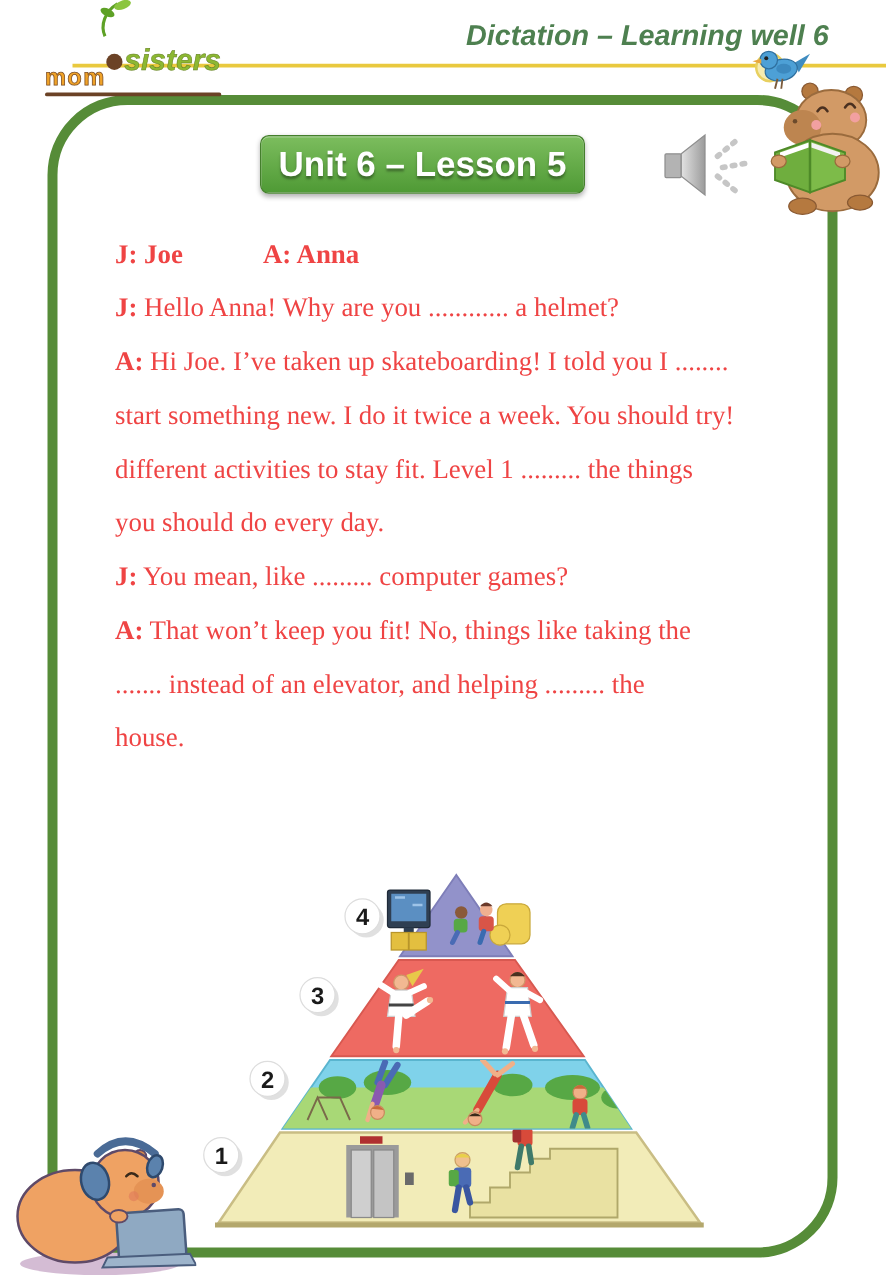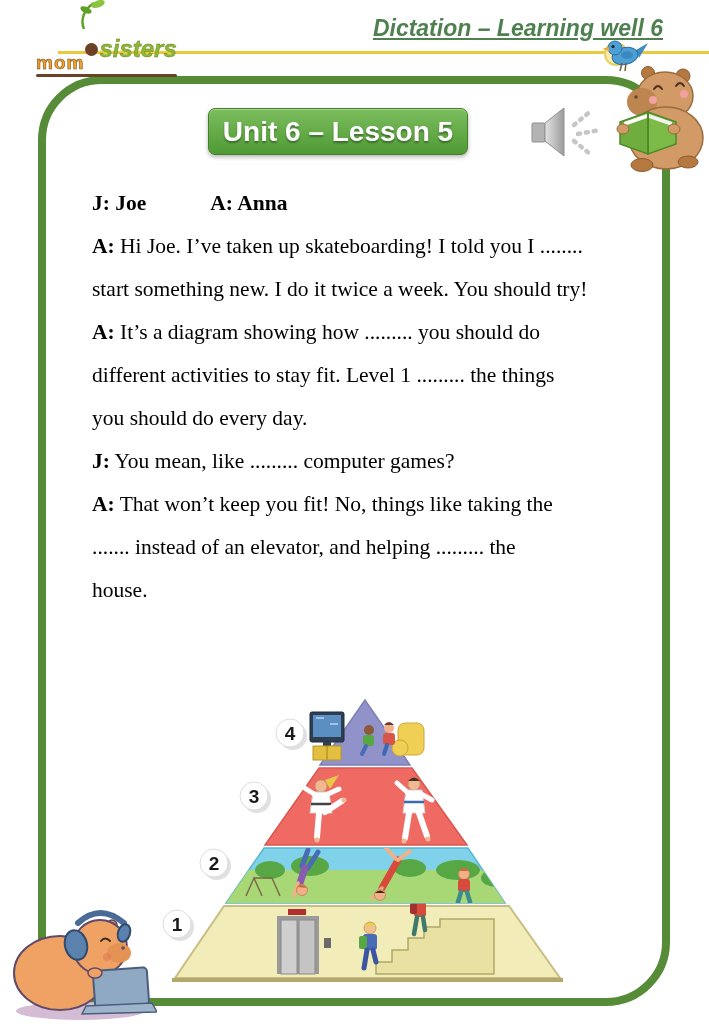--- a/index.html
+++ b/index.html
@@ -9,34 +9,34 @@
   }
   
   .yellow-line{position:absolute;left:58px;top:51px;right:0;height:3px;background:#e9c93e;z-index:1;}
   .logo{position:absolute;left:36px;top:25px;z-index:4;line-height:1;}
   .logo-row{display:flex;align-items:center;}
   .logo-mom{color:#f0a328;font-weight:800;font-size:19px;letter-spacing:1px;margin-top:28px;-webkit-text-stroke:.6px #7a4a20;}
   .logo-seed{display:inline-block;width:13px;height:13px;border-radius:50%;background:#6b4226;margin:0 1px;position:relative;top:1px;}
   .logo-sisters{color:#8cb832;font-weight:800;font-size:24px;font-style:italic;-webkit-text-stroke:.4px #5f7a1e;}
   .logo-underline{height:3px;background:#6b4226;margin-top:2px;border-radius:2px;}
   .sprout{position:absolute;left:40px;top:-25px;}
-  .page-title{position:absolute;top:15px;right:46px;z-index:2;color:#4e8050;font-size:23px;font-weight:bold;font-style:italic;text-decoration:underline;}
+  .page-title{position:absolute;top:15px;right:46px;z-index:2;color:#4e8050;font-size:23px;font-weight:bold;font-style:italic;}
   
   .frame{position:absolute;left:38px;top:76px;width:616px;height:914px;border:8px solid #568c38;border-radius:64px;z-index:0;background:#fff;}
   
   .lesson-badge{
     position:absolute;left:208px;top:108px;width:258px;height:45px;z-index:3;
     background:linear-gradient(#7cbd5e,#4f9a35);border:1px solid #447f2c;border-radius:7px;
     color:#fff;font-size:28px;font-weight:bold;display:flex;align-items:center;justify-content:center;
     text-shadow:0 2px 2px rgba(0,0,0,.35);box-shadow:0 2px 4px rgba(0,0,0,.3), inset 0 1px 0 rgba(255,255,255,.35);
   }
   .speaker{position:absolute;left:526px;top:105px;width:86px;height:54px;z-index:3;cursor:pointer;}
   
   .dialogue{position:absolute;left:92px;top:182px;width:560px;z-index:2;
-    font-family:"Liberation Serif",serif;font-size:21.5px;color:#000000;}
+    font-family:"Liberation Serif",serif;font-size:21.5px;color:#ef4444;}
   .dialogue p{margin:0;height:43px;line-height:43px;white-space:nowrap;}
   .spk{font-weight:bold;}
   .legend{font-weight:bold;}
   .legend .anna{margin-left:64px;}
   
   .pyramid{position:absolute;left:158px;top:690px;width:414px;height:298px;z-index:2;}
   .capy-top{position:absolute;left:586px;top:34px;width:123px;height:138px;z-index:6;}
   .capy-bottom{position:absolute;left:2px;top:893px;width:155px;height:130px;z-index:6;}
 </style>
 </head>
@@ -75,23 +75,23 @@
   <polygon points="19,18 38,3 38,51 19,36" fill="url(#gspk)" stroke="#8f8f8f"></polygon>
   <g stroke="#c6c6c6" stroke-width="4.5" stroke-linecap="round" stroke-dasharray="2 6">
     <line x1="48" y1="20" x2="66" y2="5"></line>
     <line x1="52" y1="29" x2="74" y2="25"></line>
     <line x1="48" y1="36" x2="64" y2="49"></line>
   </g>
 </svg>
 
 <div class="dialogue">
   <p class="legend"><span>J: Joe</span><span class="anna">A: Anna</span></p>
+  <p><span class="spk">J:</span><span> Hello Anna! Why are you ............ a helmet?</span></p>
   <p><span class="spk">A:</span><span> Hi Joe. I’ve taken up skateboarding! I told you I ........</span></p>
   <p><span class="spk"></span><span>start something new. I do it twice a week. You should try!</span></p>
-  <p><span class="spk">A:</span><span> It’s a diagram showing how ......... you should do</span></p>
   <p><span class="spk"></span><span>different activities to stay fit. Level 1 ......... the things</span></p>
   <p><span class="spk"></span><span>you should do every day.</span></p>
   <p><span class="spk">J:</span><span> You mean, like ......... computer games?</span></p>
   <p><span class="spk">A:</span><span> That won’t keep you fit! No, things like taking the</span></p>
   <p><span class="spk"></span><span>....... instead of an elevator, and helping ......... the</span></p>
   <p><span class="spk"></span><span>house.</span></p>
 </div>
 
 <svg class="pyramid" viewBox="0 0 414 298">
   <defs>

